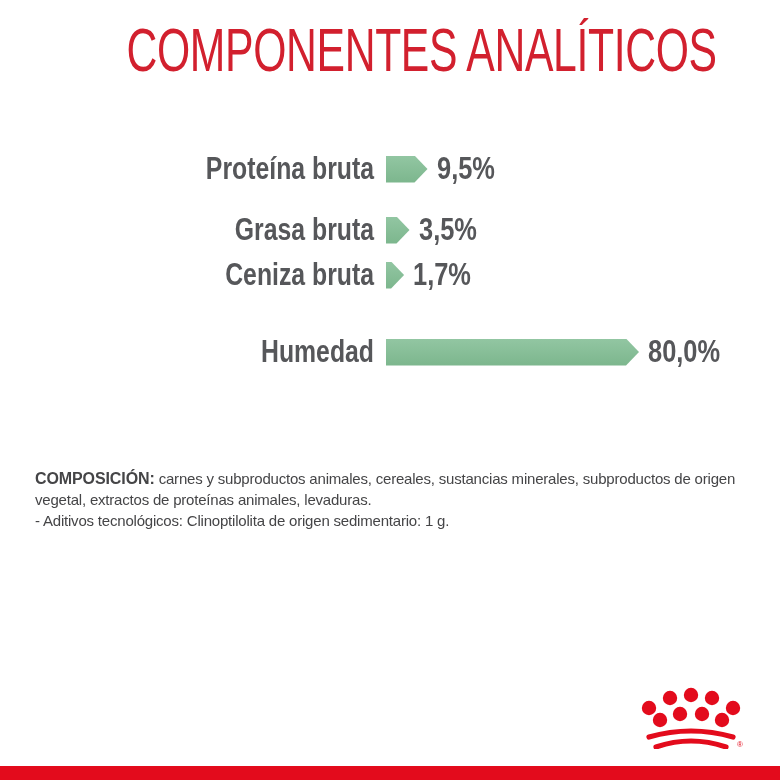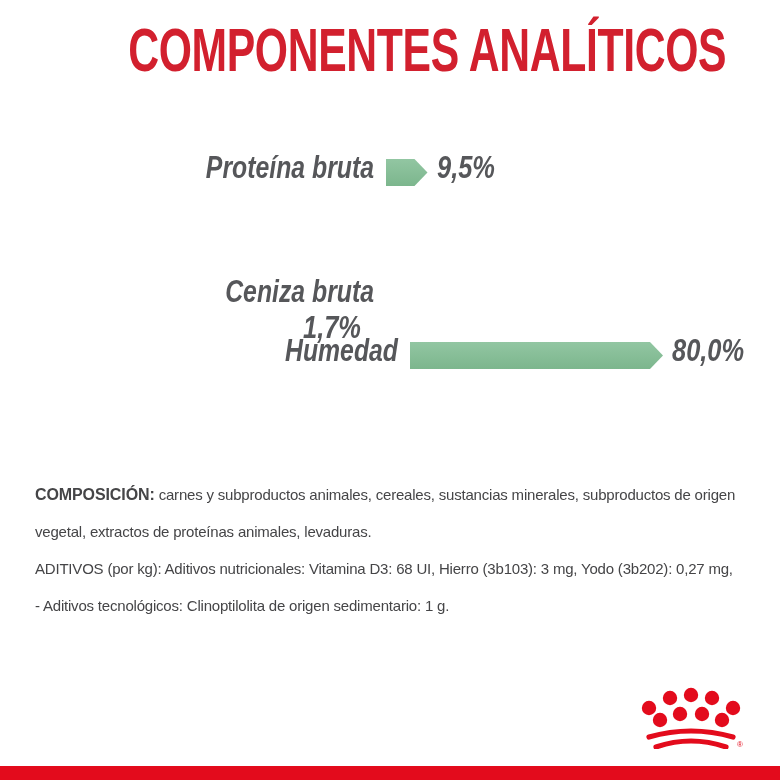--- a/index.html
+++ b/index.html
@@ -3,48 +3,48 @@
 <meta charset="utf-8">
 <style>
   html,body{margin:0;padding:0;background:#fff;}
   .canvas{
     position:relative;width:780px;height:780px;background:#ffffff;
     overflow:hidden;font-family:"Liberation Sans","DejaVu Sans",sans-serif;
   }
   
   .title{
     position:absolute;top:13px;left:0;width:780px;height:75px;line-height:75px;
-    margin:0;text-align:center;font-weight:700;font-size:61px;
+    margin:0;text-align:center;font-weight:400;font-size:61px;
     color:var(--red-title,#d2202e);white-space:nowrap;
   }
   .title .squeeze{display:inline-block;transform:scaleX(0.70);transform-origin:center center;letter-spacing:-0.5px;}
   
   .chart{position:absolute;left:0;top:0;width:780px;height:420px;}
-  .chart-row{position:absolute;left:0;height:34px;display:flex;align-items:flex-end;font-style:italic;}
+  .chart-row{position:absolute;left:0;height:34px;display:flex;align-items:center;}
   .bar-label{
     display:block;width:374px;text-align:right;font-weight:700;font-size:31px;
     color:var(--label-gray,#56575a);transform:scaleX(0.80);transform-origin:right center;
     white-space:nowrap;
   }
   .value-bar{
     height:27px;margin-left:12px;
     background:linear-gradient(180deg,var(--green-light,#92c6a2),var(--green-dark,#7cb68d));
     clip-path:polygon(0 0,calc(100% - 13px) 0,100% 50%,calc(100% - 13px) 100%,0 100%);
   }
   .bar-value{
     display:block;margin-left:9px;font-weight:700;font-size:31px;
     color:var(--label-gray,#56575a);transform:scaleX(0.82);transform-origin:left center;
     white-space:nowrap;
   }
   
   .composition{
     position:absolute;left:35px;top:468px;width:740px;
     color:var(--body-gray,#454547);font-size:15px;letter-spacing:-0.2px;
   }
-  .comp-line{line-height:21px;white-space:nowrap;margin-top:16px;}
+  .comp-line{line-height:21px;white-space:nowrap;}
   .comp-bold{font-weight:700;font-size:16px;letter-spacing:-0.1px;}
   
   .logo{position:absolute;left:636px;top:687px;width:122px;height:62px;}
   .logo circle{fill:var(--red-logo,#e30b1c);}
   .logo path{stroke:var(--red-logo,#e30b1c);stroke-width:5.2;fill:none;stroke-linecap:round;}
   .logo text{fill:var(--red-logo,#e30b1c);font-size:8px;font-family:"Liberation Sans","DejaVu Sans",sans-serif;}
   
   .bottom-bar{position:absolute;left:0;right:0;bottom:0;height:14px;background:var(--red-logo,#e30b1c);}
 </style>
 </head>
@@ -55,36 +55,40 @@
   <h1 class="title">
     <span class="squeeze">COMPONENTES ANALÍTICOS</span>
   </h1>
 
   <div class="chart" id="chart">
       <div class="chart-row" style="top: 152px;">
         <span class="bar-label">Proteína bruta</span>
         <div class="value-bar" style="width: 41.5px;"></div>
         <span class="bar-value">9,5%</span>
       </div>
-      <div class="chart-row" style="top: 274px; flex-direction: column;">
+      <div class="chart-row" style="top: 213px;">
+        <span class="bar-label">Grasa bruta</span>
+        <div class="value-bar" style="width: 23.5px;"></div>
+        <span class="bar-value">3,5%</span>
+      </div>
+      <div class="chart-row" style="top: 258px;">
         <span class="bar-label">Ceniza bruta</span>
         <div class="value-bar" style="width: 18.1px;"></div>
         <span class="bar-value">1,7%</span>
       </div>
-      <div class="chart-row" style="top: 335px; margin-left: 24px;">
+      <div class="chart-row" style="top: 335px;">
         <span class="bar-label">Humedad</span>
         <div class="value-bar" style="width: 253px;"></div>
         <span class="bar-value">80,0%</span>
       </div>
     </div>
 
   <div class="composition" id="composition">
       <div class="comp-line"><span class="comp-bold">COMPOSICIÓN:</span><span> carnes y subproductos animales, cereales, sustancias minerales, subproductos de origen</span></div>
       <div class="comp-line"><span>vegetal, extractos de proteínas animales, levaduras.</span></div>
-      <div class="comp-line"><span>ADITIVOS (por kg): Aditivos nutricionales: Vitamina D3: 68 UI, Hierro (3b103): 3 mg, Yodo (3b202): 0,27 mg,</span></div>
       <div class="comp-line"><span>- Aditivos tecnológicos: Clinoptilolita de origen sedimentario: 1 g.</span></div>
     </div>
 
   <svg class="logo" viewBox="0 0 122 62" aria-hidden="true">
     <circle cx="13" cy="21" r="7.2"></circle>
     <circle cx="34" cy="11" r="7.2"></circle>
     <circle cx="55" cy="8" r="7.2"></circle>
     <circle cx="76" cy="11" r="7.2"></circle>
     <circle cx="97" cy="21" r="7.2"></circle>
     <circle cx="24" cy="33" r="7.2"></circle>

